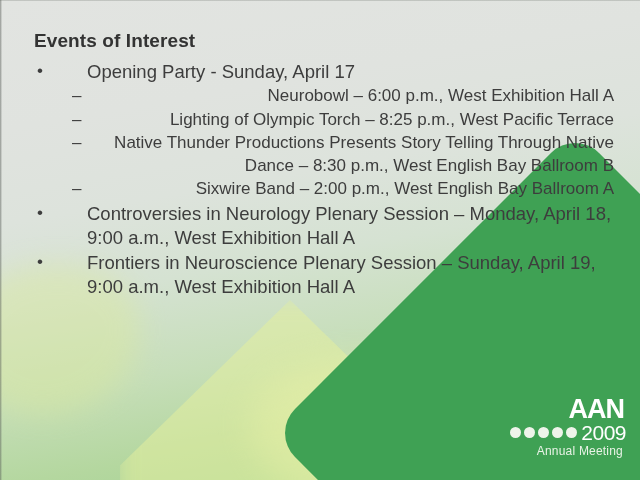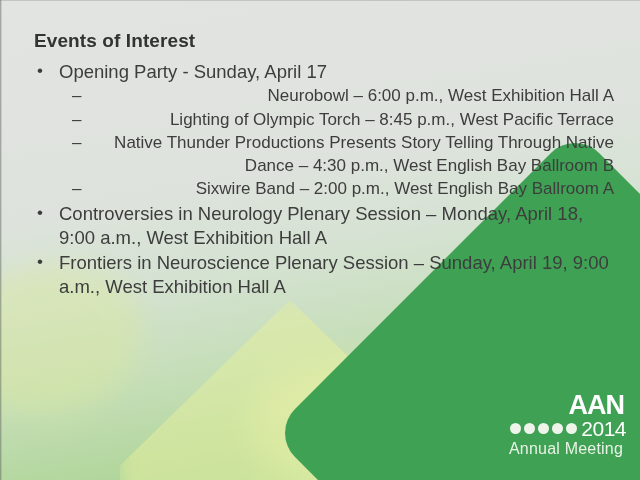--- a/index.html
+++ b/index.html
@@ -130,21 +130,21 @@
     background: #eef4ea;
   }
   .logo-year {
     font-size: 21px;
     letter-spacing: -.5px;
     color: #ffffff;
     line-height: 1;
     margin-left: 1px;
   }
   .logo-tag {
-    font-size: 16px;
+    font-size: 12px;
     color: #e9f3e6;
     letter-spacing: .2px;
     margin-top: 1px;
     text-align: right;
     padding-right: 3px;
   }
 
   
   .content {
     position: absolute;
@@ -177,21 +177,21 @@
     margin-bottom: 1px;
   }
   .bullet-l1 .mark {
     width: 22px;
     flex: 0 0 22px;
     font-size: 17px;
     line-height: 1.34;
     text-align: left;
     padding-left: 3px;
   }
-  .bullet-l1 .txt { flex: 1 1 auto; }
+  .bullet-l1 .txt { flex: 1 1 auto; margin-left: 28px; }
 
   .bullet-l2 {
     display: flex;
     align-items: flex-start;
     font-size: 17px;
     color: #3d3d3d;
     line-height: 1.33;
     margin-left: 38px;
     margin-bottom: 1px;
   }
@@ -215,43 +215,43 @@
   <div class="logo">
     <div class="logo-aan">AAN</div>
     <div class="logo-mid">
       <span class="logo-dots">
         <i></i>
           <i></i>
           <i></i>
           <i></i>
           <i></i>
       </span>
-      <span class="logo-year">2014</span>
+      <span class="logo-year">2009</span>
     </div>
     <div class="logo-tag">Annual Meeting</div>
   </div>
 
   <div class="content">
     <div class="slide-title">Events of Interest</div>
     <div class="body-list">
         <div class="bullet-l1">
           <span class="mark">•</span>
           <span class="txt">Opening Party - Sunday, April 17</span>
         </div>
         <div class="bullet-l2">
           <span class="mark">–</span>
           <span class="txt">Neurobowl – 6:00 p.m., West Exhibition Hall A</span>
         </div>
         <div class="bullet-l2">
           <span class="mark">–</span>
-          <span class="txt">Lighting of Olympic Torch – 8:45 p.m., West Pacific Terrace</span>
-        </div>
-        <div class="bullet-l2">
-          <span class="mark">–</span>
-          <span class="txt">Native Thunder Productions Presents Story Telling Through Native Dance – 4:30 p.m., West English Bay Ballroom B</span>
+          <span class="txt">Lighting of Olympic Torch – 8:25 p.m., West Pacific Terrace</span>
+        </div>
+        <div class="bullet-l2">
+          <span class="mark">–</span>
+          <span class="txt">Native Thunder Productions Presents Story Telling Through Native Dance – 8:30 p.m., West English Bay Ballroom B</span>
         </div>
         <div class="bullet-l2">
           <span class="mark">–</span>
           <span class="txt">Sixwire Band – 2:00 p.m., West English Bay Ballroom A</span>
         </div>
         <div class="bullet-l1">
           <span class="mark">•</span>
           <span class="txt">Controversies in Neurology Plenary Session – Monday, April 18, 9:00 a.m., West Exhibition Hall A</span>
         </div>
         <div class="bullet-l1">

